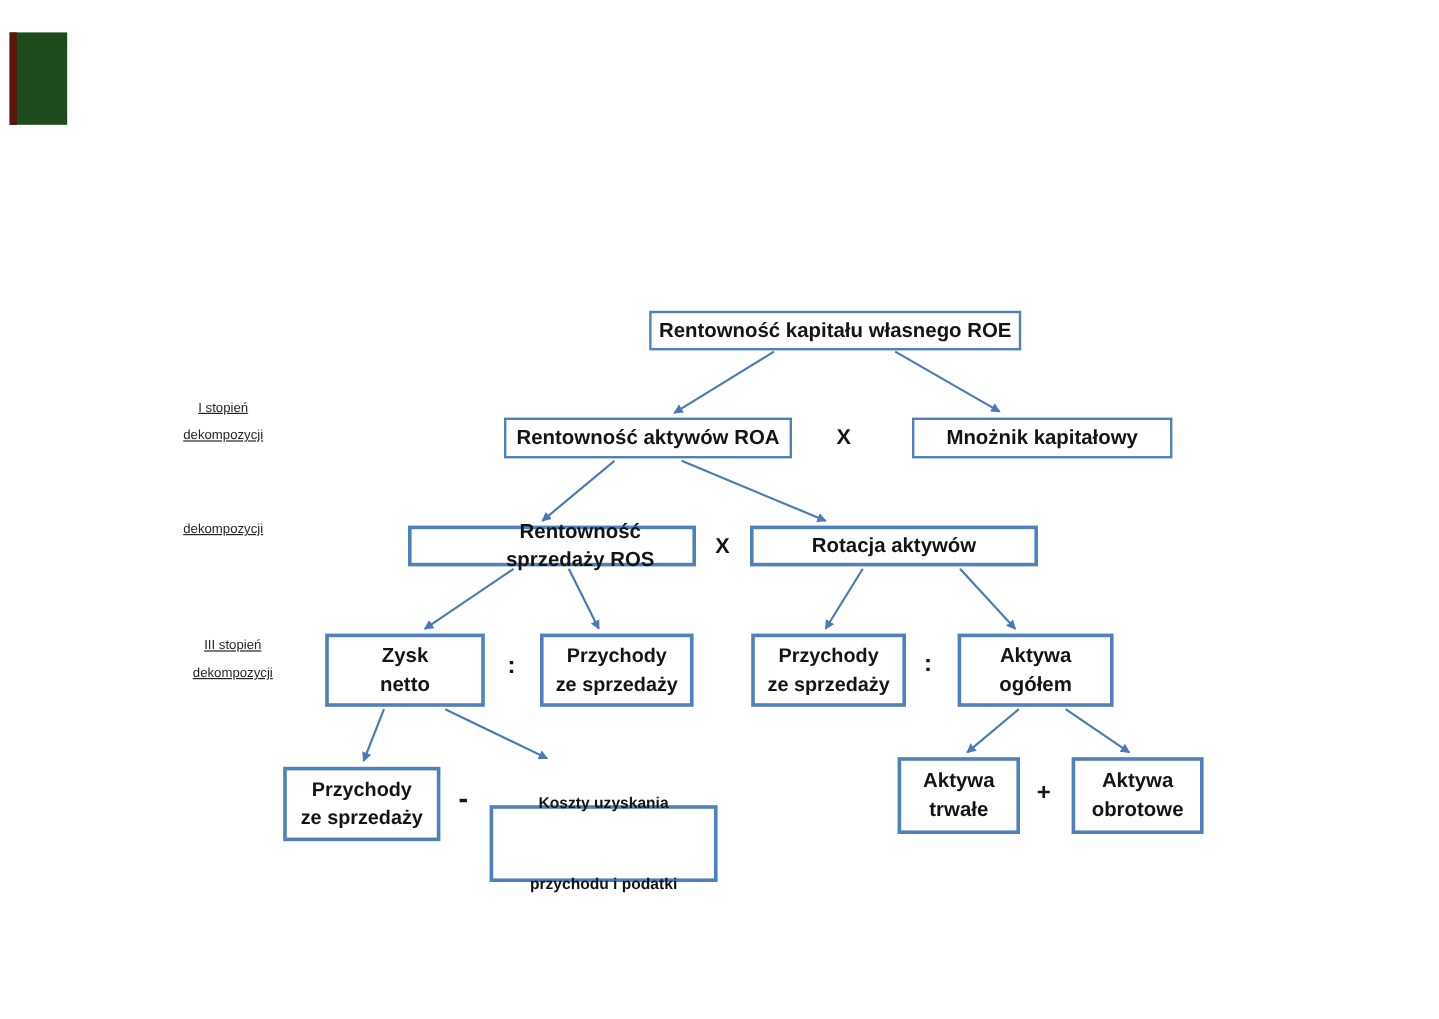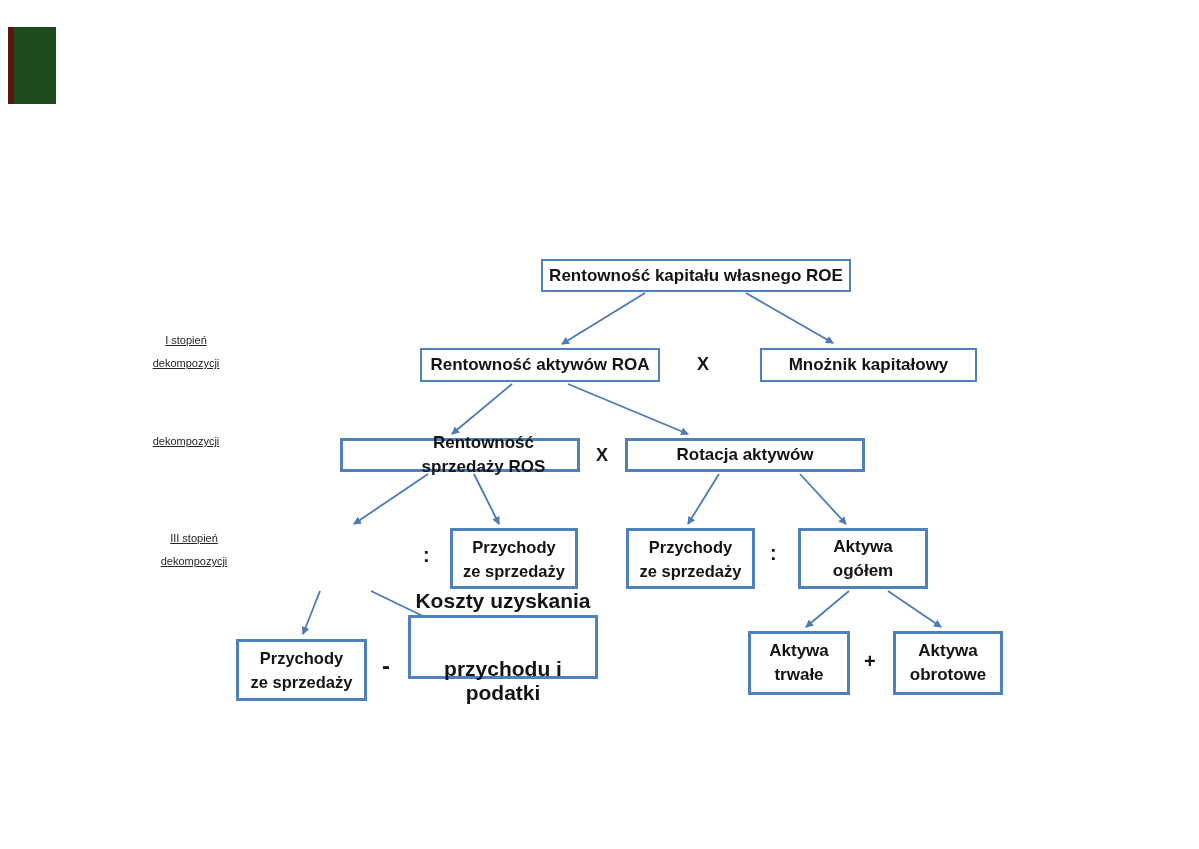--- a/index.html
+++ b/index.html
@@ -84,41 +84,45 @@
   </div>
 
   <div class="node thick" style="left:340px;top:438px;width:240px;height:34px;padding-left:47px;">
     <span>Rentowność sprzedaży ROS</span>
   </div>
   <span class="op" style="left:596px;top:445px;">X</span>
   <div class="node thick" style="left:625px;top:438px;width:240px;height:34px;">
     <span>Rotacja aktywów</span>
   </div>
 
+  <div class="node thick" style="left:271px;top:528px;width:133px;height:61px;">
+    <span>Zysk</span>
+    <span>netto</span>
+  </div>
   <span class="op" style="left:423px;top:544px;font-size:20px;">:</span>
   <div class="node thick" style="left:450px;top:528px;width:128px;height:61px;font-size:16.5px;">
     <span>Przychody</span>
     <span>ze sprzedaży</span>
   </div>
   <div class="node thick" style="left:626px;top:528px;width:129px;height:61px;font-size:16.5px;">
     <span>Przychody</span>
     <span>ze sprzedaży</span>
   </div>
   <span class="op" style="left:770px;top:542px;font-size:20px;">:</span>
   <div class="node thick" style="left:798px;top:528px;width:130px;height:61px;">
     <span>Aktywa</span>
     <span>ogółem</span>
   </div>
 
   <div class="node thick" style="left:236px;top:639px;width:131px;height:62px;font-size:16.5px;">
     <span>Przychody</span>
     <span>ze sprzedaży</span>
   </div>
   <span class="op" style="left:382px;top:652px;font-size:24px;">-</span>
-  <div class="node thick" style="left:408px;top:615px;width:190px;height:64px;font-size:21px;gap:44px;">
+  <div class="node thick" style="left:408px;top:671px;width:190px;height:64px;font-size:13px;gap:44px;">
     <span>Koszty uzyskania</span>
     <span>przychodu i podatki</span>
   </div>
   <div class="node thick" style="left:748px;top:631px;width:102px;height:64px;">
     <span>Aktywa</span>
     <span>trwałe</span>
   </div>
   <span class="op" style="left:864px;top:650px;font-size:20px;">+</span>
   <div class="node thick" style="left:893px;top:631px;width:110px;height:64px;">
     <span>Aktywa</span>

